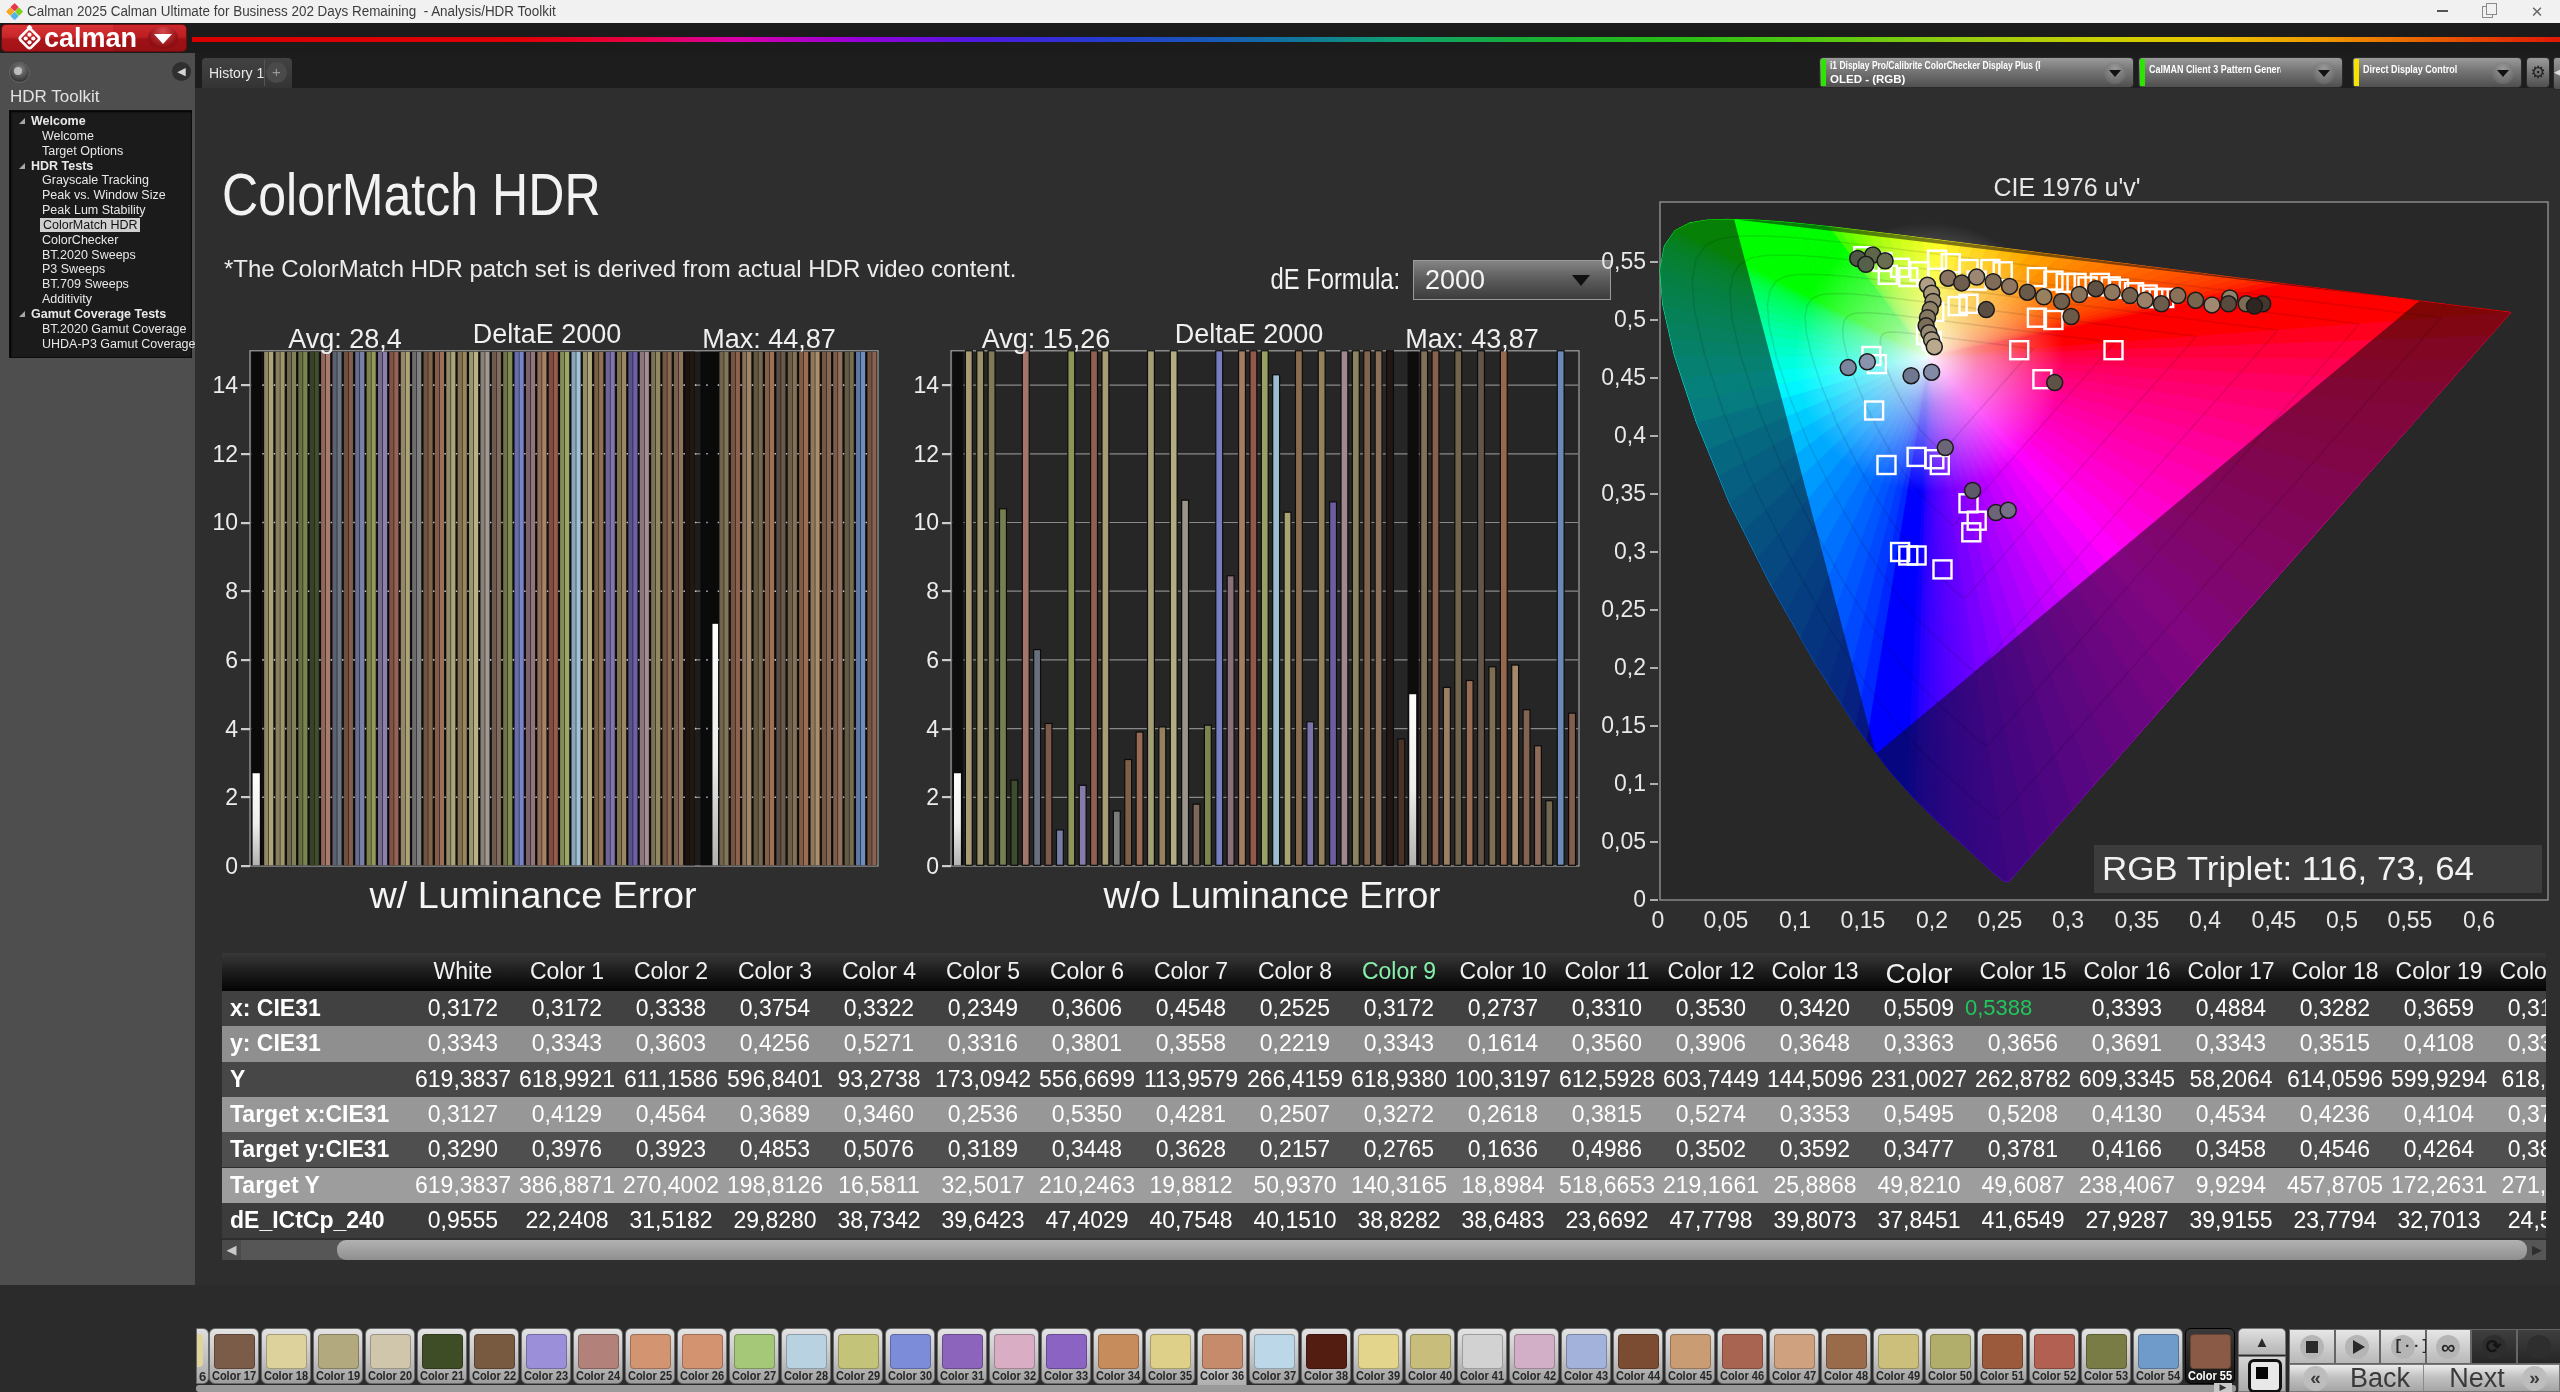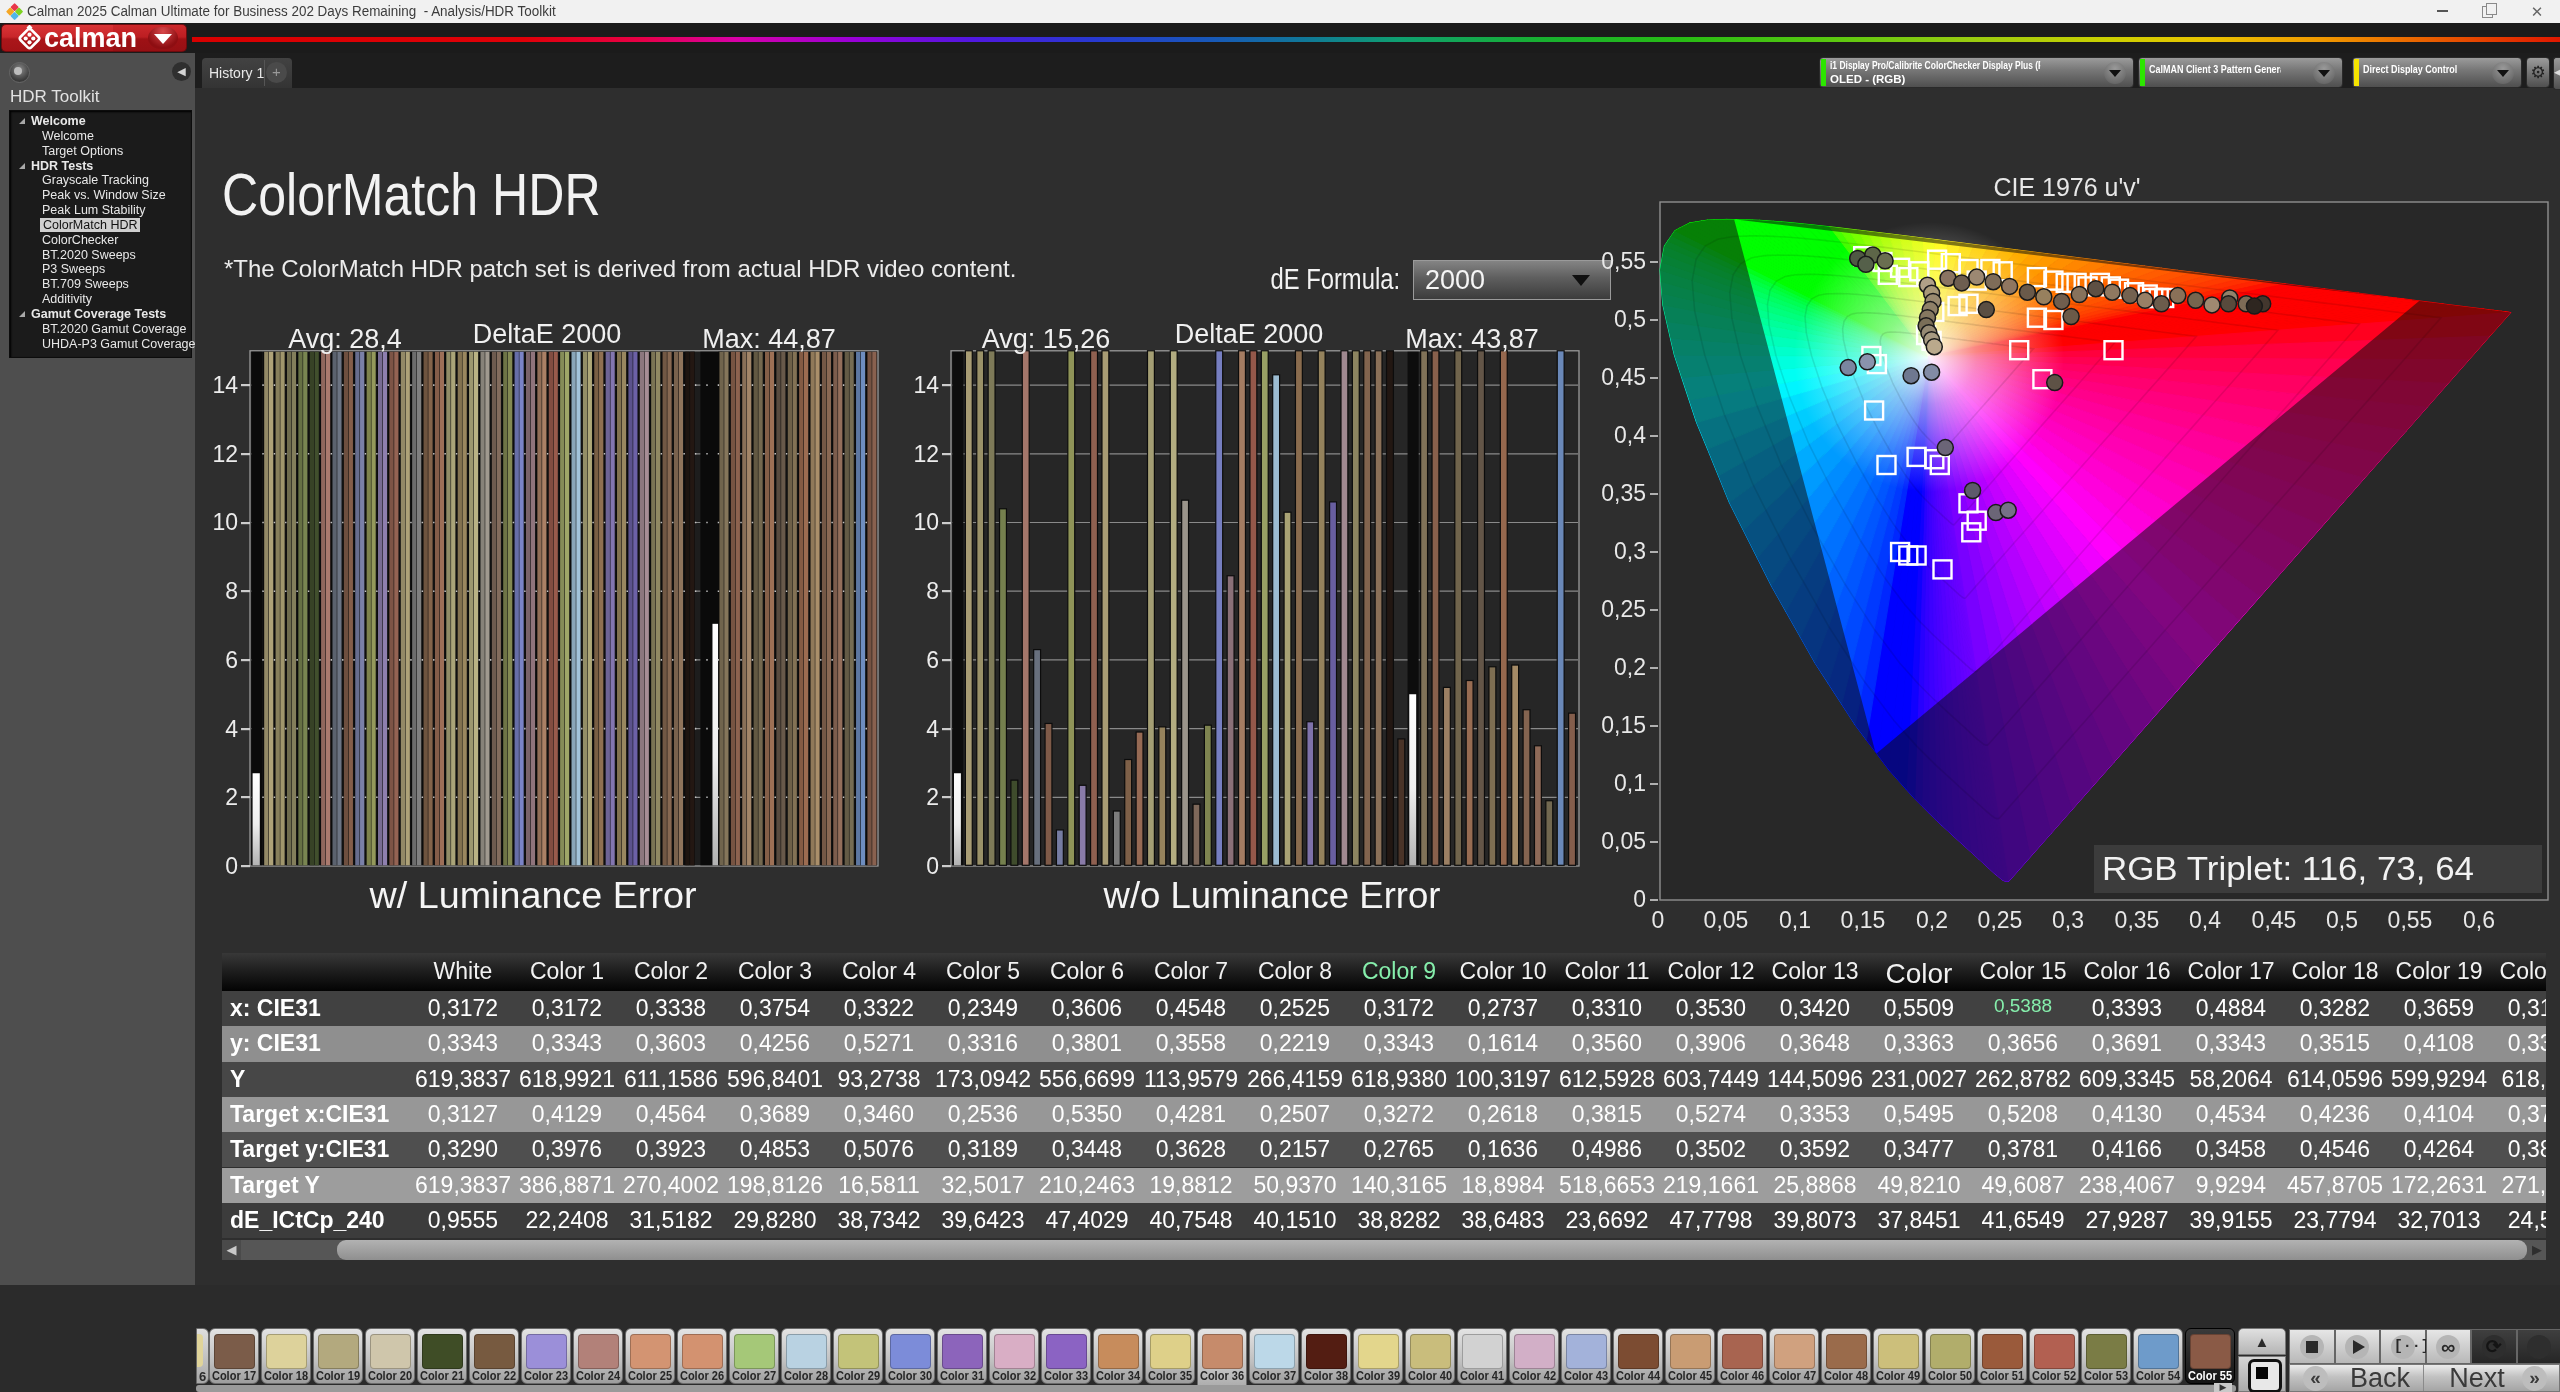--- a/index.html
+++ b/index.html
@@ -743,21 +743,21 @@
 <div style="position:absolute;left:703px;top:42.0px;width:116px;text-align:center;font-size:23px;color:#ffffff;">0,2349</div>
 <div style="position:absolute;left:807px;top:42.0px;width:116px;text-align:center;font-size:23px;color:#ffffff;">0,3606</div>
 <div style="position:absolute;left:911px;top:42.0px;width:116px;text-align:center;font-size:23px;color:#ffffff;">0,4548</div>
 <div style="position:absolute;left:1015px;top:42.0px;width:116px;text-align:center;font-size:23px;color:#ffffff;">0,2525</div>
 <div style="position:absolute;left:1119px;top:42.0px;width:116px;text-align:center;font-size:23px;color:#ffffff;">0,3172</div>
 <div style="position:absolute;left:1223px;top:42.0px;width:116px;text-align:center;font-size:23px;color:#ffffff;">0,2737</div>
 <div style="position:absolute;left:1327px;top:42.0px;width:116px;text-align:center;font-size:23px;color:#ffffff;">0,3310</div>
 <div style="position:absolute;left:1431px;top:42.0px;width:116px;text-align:center;font-size:23px;color:#ffffff;">0,3530</div>
 <div style="position:absolute;left:1535px;top:42.0px;width:116px;text-align:center;font-size:23px;color:#ffffff;">0,3420</div>
 <div style="position:absolute;left:1639px;top:42.0px;width:116px;text-align:center;font-size:23px;color:#ffffff;">0,5509</div>
-<div style="position:absolute;left:1743px;top:42.0px;width:116px;text-align:center;font-size:19px;color:#86efac;">0,5388</div>
+<div style="position:absolute;left:1743px;top:42.0px;width:116px;font-size:22px;color:#22c55e;">0,5388</div>
 <div style="position:absolute;left:1847px;top:42.0px;width:116px;text-align:center;font-size:23px;color:#ffffff;">0,3393</div>
 <div style="position:absolute;left:1951px;top:42.0px;width:116px;text-align:center;font-size:23px;color:#ffffff;">0,4884</div>
 <div style="position:absolute;left:2055px;top:42.0px;width:116px;text-align:center;font-size:23px;color:#ffffff;">0,3282</div>
 <div style="position:absolute;left:2159px;top:42.0px;width:116px;text-align:center;font-size:23px;color:#ffffff;">0,3659</div>
 <div style="position:absolute;left:2263px;top:42.0px;width:116px;text-align:center;font-size:23px;color:#ffffff;">0,3172</div>
 <div style="position:absolute;left:0;top:73.3px;width:2340px;height:35.3px;background:#8f8f8f;"></div>
 <div style="position:absolute;left:8px;top:77.3px;font-size:23px;font-weight:bold;color:#ffffff;">y: CIE31</div>
 <div style="position:absolute;left:183px;top:77.3px;width:116px;text-align:center;font-size:23px;color:#ffffff;">0,3343</div>
 <div style="position:absolute;left:287px;top:77.3px;width:116px;text-align:center;font-size:23px;color:#ffffff;">0,3343</div>
 <div style="position:absolute;left:391px;top:77.3px;width:116px;text-align:center;font-size:23px;color:#ffffff;">0,3603</div>

